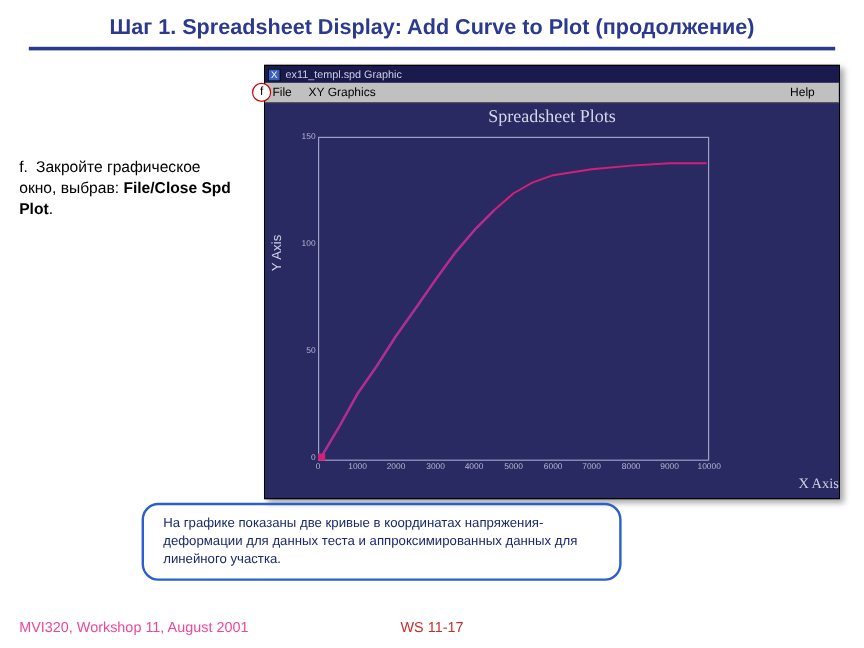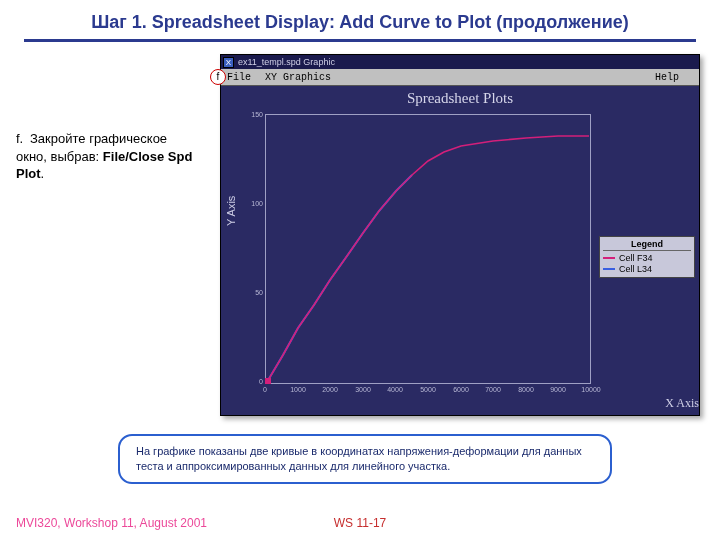--- a/index.html
+++ b/index.html
@@ -75,21 +75,21 @@
   .gwin .menubar {
     height: 17px;
     background: #c0c0c0;
     display: flex;
     align-items: center;
     font-size: 10px;
     color: #000;
     padding: 0 6px;
     border-bottom: 1px solid #555;
   }
-  .gwin .menubar .menu-item { margin-right: 14px; font-family: Liberation Mono, monospace; }
+  .gwin .menubar .menu-item { margin-right: 14px; }
   .gwin .menubar .spacer { flex: 1; }
   .f-marker {
     position: absolute;
     left: 210px;
     top: 17px;
     width: 16px; height: 16px;
     border: 1.5px solid #c00;
     border-radius: 50%;
     font-size: 10px;
     line-height: 14px;
@@ -166,21 +166,21 @@
     margin-bottom: 2px;
   }
   .legend .lg-row { display: flex; align-items: center; margin: 1px 0; }
   .legend .swatch { width: 12px; height: 2px; margin-right: 4px; }
 
   
   .caption {
     position: absolute;
     left: 118px;
     bottom: 56px;
-    width: 494px;
+    width: 400px;
     border: 2px solid #2b5fcf;
     border-radius: 14px;
     padding: 8px 16px;
     font-size: 11px;
     color: #1a2a6c;
     line-height: 1.35;
     text-align: left;
   }
   .footer-left {
     position: absolute;
@@ -250,30 +250,19 @@
       <div class="xtick" style="left:370px">10000</div>
 
       <svg class="curve" viewBox="0 0 326 270" preserveAspectRatio="none">
 
         <polyline fill="none" stroke="#3a5fe0" stroke-width="2" points="2,268 18,241 33,214 49,191 65,166 82,142 98,119 114,97 131,77 147,61"></polyline>
 
         <polyline fill="none" stroke="#d31f7a" stroke-width="1.6" points="2,268 18,241 33,214 49,191 65,166 82,142 98,119 114,97 131,77 147,61 163,47 179,38 196,32 228,27 261,24 293,22 324,22"></polyline>
         <rect x="0" y="264" width="6" height="6" fill="#d31f7a"></rect>
       </svg>
 
-      <div class="legend">
-        <div class="lg-title">Legend</div>
-        <div class="lg-row">
-          <div class="swatch" style="background:#d31f7a"></div>
-          <span>Cell F34</span>
-        </div>
-        <div class="lg-row">
-          <div class="swatch" style="background:#3a5fe0"></div>
-          <span>Cell L34</span>
-        </div>
-      </div>
     </div>
   </div>
 </div>
 
 <div class="caption">На графике показаны две кривые в координатах напряжения-деформации для данных теста и аппроксимированных данных для линейного участка.</div>
 <div class="footer-left">MVI320, Workshop 11, August 2001</div>
 <div class="footer-center">WS 11-17</div>
 
 </body></html>

